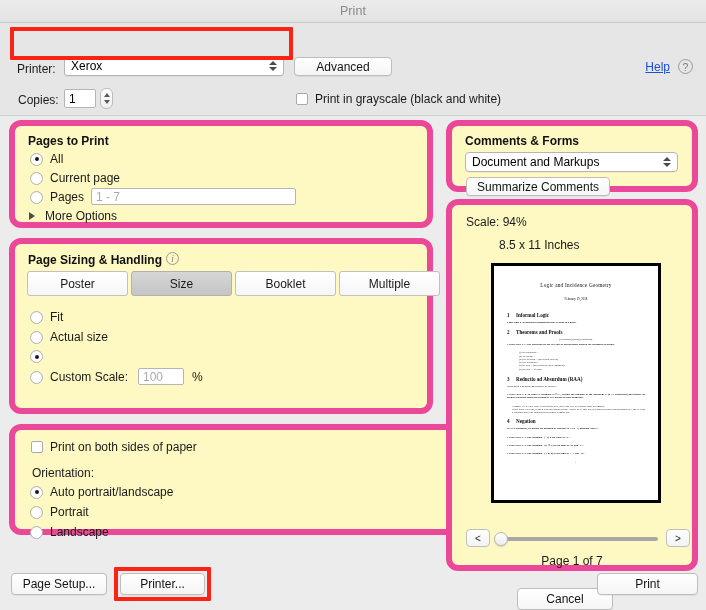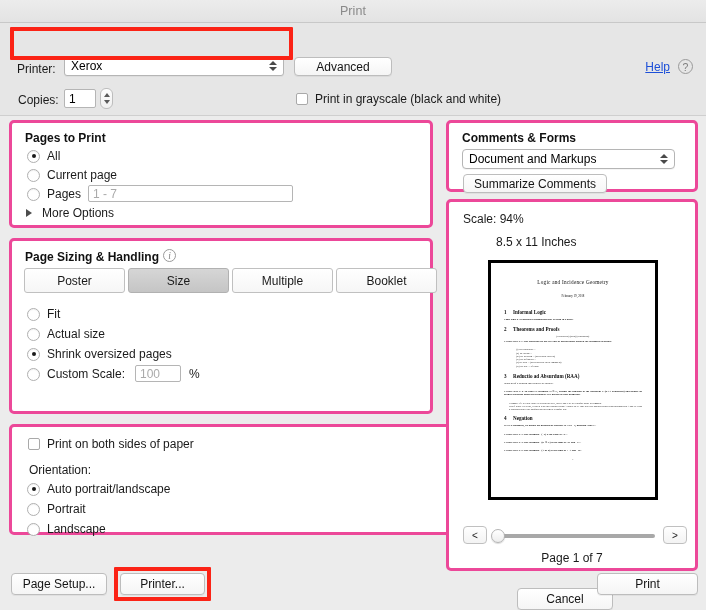--- a/index.html
+++ b/index.html
@@ -183,23 +183,23 @@
     align-items: center;
     gap: 7px;
     font-size: 12px;
   }
   #grayscale-row { position: absolute; left: 296px; top: 69px; }
 
   
   .group {
     position: absolute;
     box-sizing: border-box;
-    background: #ffffff;
-    border: 3px solid #ec4899;
-    border-radius: 5px;
+    background: #fef9c3;
+    border: 6px solid #ec4899;
+    border-radius: 12px;
   }
   .group-title {
     font-size: 12px;
     font-weight: bold;
     color: #111;
   }
 
   
   .radio-row {
     display: flex;
@@ -491,35 +491,34 @@
   </div>
 </div>
 
 <div class="group" id="sizing-group">
   <div class="group-title" id="sizing-title">Page Sizing &amp; Handling</div>
   <div class="info-i">i</div>
 
   <div class="segrow">
     <div class="seg">Poster</div>
     <div class="seg active">Size</div>
+    <div class="seg">Booklet</div>
     <div class="seg">Multiple</div>
-    <div class="seg">Booklet</div>
   </div>
 
   <div class="radio-row" id="radio-fit">
     <span class="radio"></span>
     <span>Fit</span>
   </div>
   <div class="radio-row" id="radio-actual">
     <span class="radio"></span>
     <span>Actual size</span>
   </div>
   <div class="radio-row" id="radio-shrink">
     <span class="radio on"></span>
-    <span>Shrink oversized pages</span>
   </div>
   <div class="radio-row" id="radio-custom">
     <span class="radio"></span>
     <span>Custom Scale:</span>
   </div>
   <div class="txtfield" id="custom-input">100</div>
   <span id="pct-sign">%</span>
 
 </div>
 

